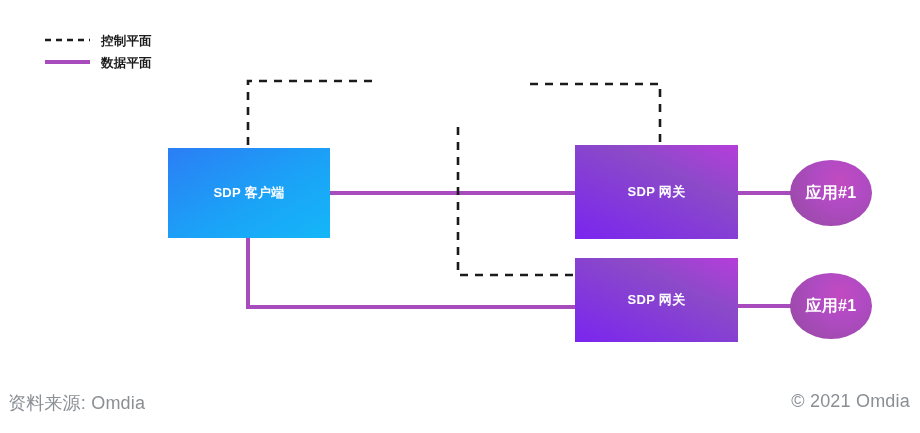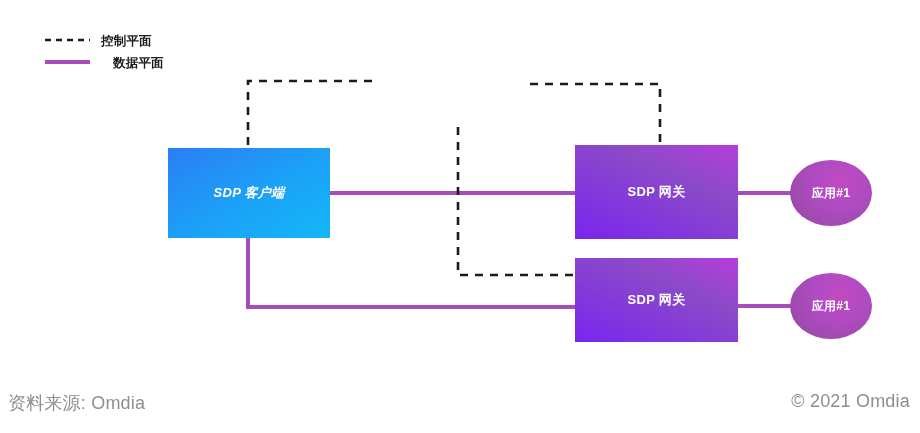--- a/index.html
+++ b/index.html
@@ -44,37 +44,36 @@
     text-align: center;
     z-index: 3;
   }
   .node-controller {
     left: 371px; top: 38px; width: 160px; height: 90px;
     background: linear-gradient(135deg, #2b7ef5 0%, #1aa5f8 55%, #12b6f9 100%);
   }
   .node-client {
     left: 168px; top: 148px; width: 162px; height: 90px;
     background: linear-gradient(150deg, #2b7ef5 0%, #1ba2f7 55%, #14b7f8 100%);
-    font-style: italic;
   }
   .node-gateway-1 {
     left: 575px; top: 145px; width: 163px; height: 94px;
     background: linear-gradient(205deg, #c23ae0 -10%, #8b4ac8 35%, #7a25ef 100%);
   }
   .node-gateway-2 {
     left: 575px; top: 258px; width: 163px; height: 84px;
     background: linear-gradient(205deg, #c23ae0 -10%, #8b4ac8 35%, #7a25ef 100%);
   }
   .app {
     position: absolute;
     display: flex;
     align-items: center;
     justify-content: center;
     color: #ffffff;
-    font-size: 12px;
+    font-size: 16px;
     font-weight: 700;
     letter-spacing: 0.3px;
     border-radius: 50%;
     z-index: 3;
   }
   .app-1 {
     left: 790px; top: 160px; width: 82px; height: 66px;
     background: radial-gradient(circle at 62% 32%, #c24ac0 0%, #b14bc4 35%, #93499f 100%);
   }
   .app-2 {
@@ -109,21 +108,21 @@
       <polyline points="372,81 248,81 248,150"></polyline>
       <polyline points="530,84 660,84 660,147"></polyline>
       <polyline points="458,127 458,275 577,275"></polyline>
     </g>
 
     <line x1="45" y1="40" x2="90" y2="40" stroke="#1b1b1b" stroke-width="2.6" stroke-dasharray="6 5"></line>
     <line x1="45" y1="62" x2="90" y2="62" stroke="#a74bbd" stroke-width="4"></line>
   </svg>
 
   <div class="legend-label" style="left:101px; top:33px;">控制平面</div>
-  <div class="legend-label" style="left:101px; top:55px;margin-left:12px;">数据平面</div>
+  <div class="legend-label" style="left:101px; top:55px;">数据平面</div>
 
 
   <div class="node node-client">SDP 客户端</div>
 
   <div class="node node-gateway-1">SDP 网关</div>
 
   <div class="node node-gateway-2">SDP 网关</div>
 
   <div class="app app-1">应用#1</div>
 

